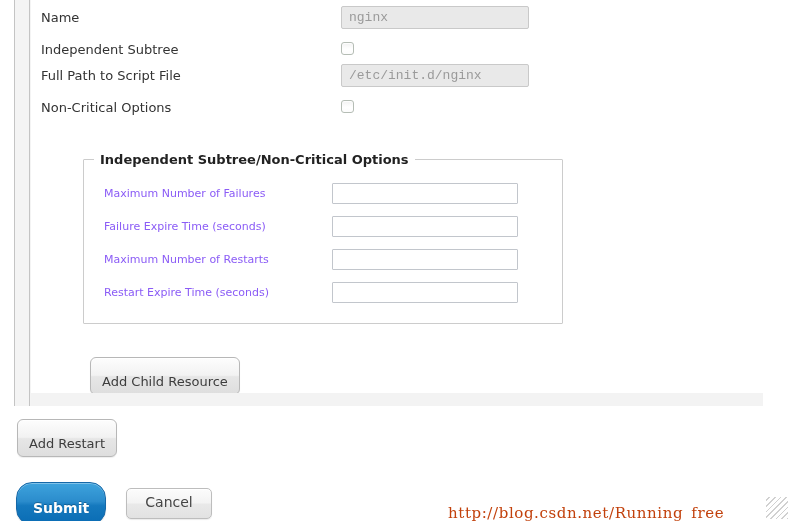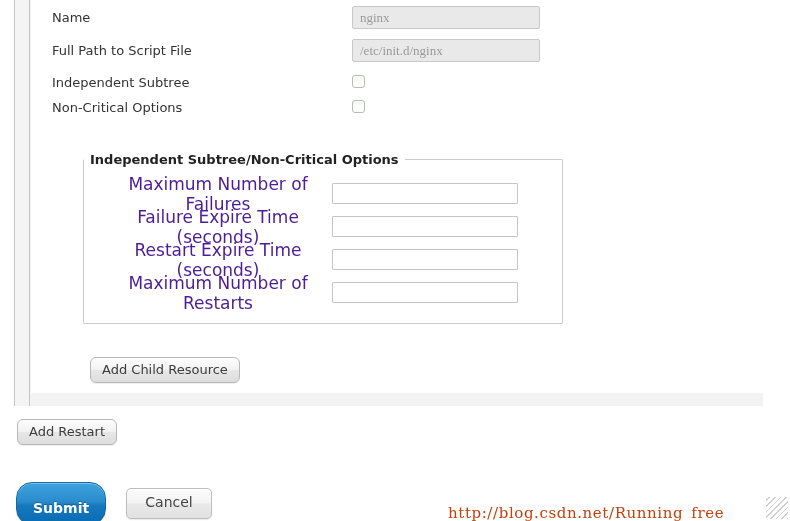--- a/index.html
+++ b/index.html
@@ -56,21 +56,21 @@
     left: 31px;
     top: 393px;
     width: 732px;
     height: 13px;
     background: #f3f3f3;
   }
 
   
   .form-rows {
     position: absolute;
-    left: 21px;
+    left: 10px;
     top: 4px;
     width: 700px;
   }
   .form-row {
     display: flex;
     align-items: center;
     height: 27px;
     margin-bottom: 6px;
   }
   .form-row.tight { margin-bottom: 0; height: 25px; }
@@ -88,21 +88,21 @@
   }
 
   input.readonly-input {
     width: 188px;
     height: 23px;
     box-sizing: border-box;
     background: #e9e9e9;
     border: 1px solid #c9c9c9;
     border-radius: 2px;
     padding: 0 7px;
-    font-family: Liberation Serif, serif;
+    font-family: Liberation Mono, monospace;
     font-size: 13px;
     color: #9a9a9a;
     outline: none;
   }
   input.readonly-input::placeholder { color: #9a9a9a; opacity: 1; }
 
   .checkbox-box {
     width: 13px;
     height: 13px;
     box-sizing: border-box;
@@ -122,39 +122,39 @@
     width: 480px;
     height: 172px;
     border: 1px solid #cccccc;
     border-radius: 1px;
     box-sizing: border-box;
     margin: 0;
     padding: 0;
     background: transparent;
   }
   .options-fieldset > legend {
+    margin-left: 10px;
     padding: 0 6px;
     font-size: 13px;
     font-weight: bold;
     color: #222222;
     font-family: "DejaVu Sans", "Liberation Sans", sans-serif;
   }
   .fieldset-rows {
     padding: 10px 0 0 20px;
   }
   .fs-row {
     display: flex;
     align-items: center;
     height: 33px;
   }
   .fs-label {
     flex: 0 0 228px;
-    font-size: 17px;
-    color: #4c1d95;
-    text-align: center;
+    font-size: 11px;
+    color: #8b5cf6;
   }
   input.plain-input {
     width: 186px;
     height: 21px;
     box-sizing: border-box;
     background: #ffffff;
     border: 1px solid #c2c6cc;
     border-radius: 1px;
     padding: 0 5px;
     font-family: "DejaVu Sans", "Liberation Sans", sans-serif;
@@ -165,21 +165,21 @@
 
   
   .btn-gray {
     display: inline-block;
     font-family: "DejaVu Sans", "Liberation Sans", sans-serif;
     font-size: 13px;
     color: #3d3d3d;
     background: linear-gradient(180deg, #fdfdfd 0%, #f2f2f2 48%, #e6e6e6 52%, #dedede 100%);
     border: 1px solid #b7b7b7;
     border-radius: 6px;
-    padding: 4px 11px 5px 11px;
+    padding: 16px 11px 5px 11px;
     cursor: pointer;
     box-shadow: 0 1px 1px rgba(0,0,0,0.07), inset 0 1px 0 rgba(255,255,255,0.85);
     line-height: 15px;
   }
 
   .btn-add-child {
     position: absolute;
     left: 59px;
     top: 357px;
   }
@@ -264,35 +264,35 @@
 
   <div class="form-rows">
 
     <div class="form-row">
       <div class="field-label">Name</div>
       <div class="field-control">
         <input class="readonly-input" type="text" placeholder="nginx" style="">
       </div>
     </div>
 
+    <div class="form-row tight">
+      <div class="field-label">Independent Subtree</div>
+      <div class="field-control">
+        <span class="checkbox-box"></span>
+      </div>
+    </div>
+
     <div class="form-row">
       <div class="field-label">Full Path to Script File</div>
       <div class="field-control">
         <input class="readonly-input" type="text" placeholder="/etc/init.d/nginx" style="">
       </div>
     </div>
 
     <div class="form-row tight">
-      <div class="field-label">Independent Subtree</div>
-      <div class="field-control">
-        <span class="checkbox-box"></span>
-      </div>
-    </div>
-
-    <div class="form-row tight">
       <div class="field-label">Non-Critical Options</div>
       <div class="field-control">
         <span class="checkbox-box"></span>
       </div>
     </div>
 
   </div>
 
   <fieldset class="options-fieldset">
     <legend>Independent Subtree/Non-Critical Options</legend>
@@ -302,26 +302,26 @@
         <div class="fs-label">Maximum Number of Failures</div>
         <input class="plain-input" type="text" value="" style="">
       </div>
 
       <div class="fs-row">
         <div class="fs-label">Failure Expire Time (seconds)</div>
         <input class="plain-input" type="text" value="" style="">
       </div>
 
       <div class="fs-row">
+        <div class="fs-label">Maximum Number of Restarts</div>
+        <input class="plain-input" type="text" value="" style="">
+      </div>
+
+      <div class="fs-row">
         <div class="fs-label">Restart Expire Time (seconds)</div>
-        <input class="plain-input" type="text" value="" style="">
-      </div>
-
-      <div class="fs-row">
-        <div class="fs-label">Maximum Number of Restarts</div>
         <input class="plain-input" type="text" value="" style="">
       </div>
 
     </div>
   </fieldset>
 
   <button class="btn-gray btn-add-child">Add Child Resource</button>
 
 </div>
 

